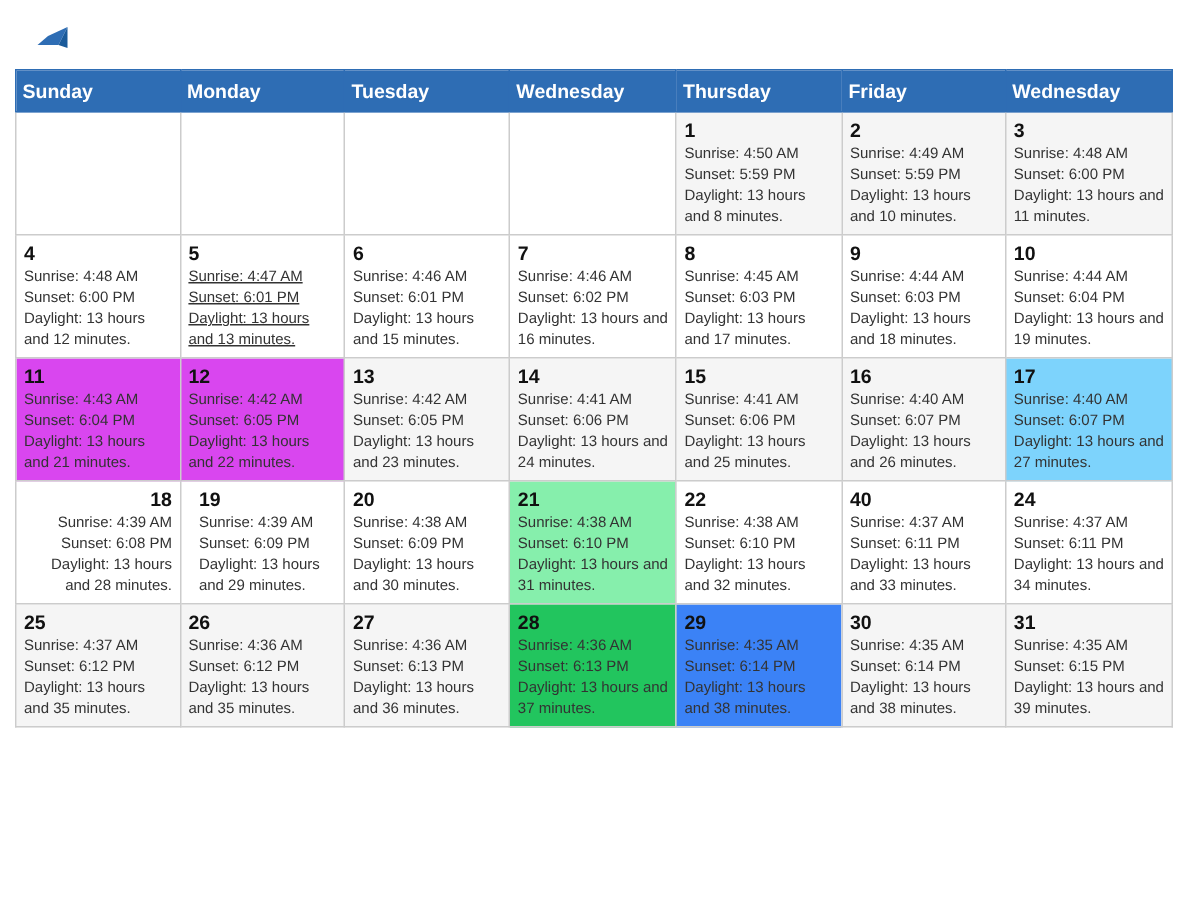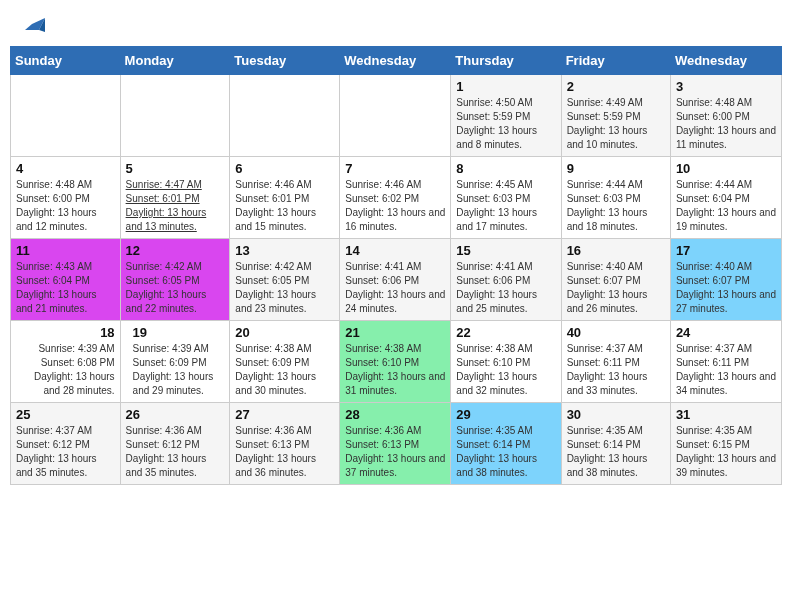--- a/index.html
+++ b/index.html
@@ -283,27 +283,27 @@
           <div class="day-info" style="white-space: pre-line;">Sunrise: 4:36 AM
 Sunset: 6:12 PM
 Daylight: 13 hours and 35 minutes.</div>
         </td>
         <td style="background: rgb(245, 245, 245);">
           <span class="day-num">27</span>
           <div class="day-info" style="white-space: pre-line;">Sunrise: 4:36 AM
 Sunset: 6:13 PM
 Daylight: 13 hours and 36 minutes.</div>
         </td>
-        <td style="background: #86efac;">
+        <td style="background: #22c55e;">
           <span class="day-num">28</span>
           <div class="day-info" style="white-space: pre-line;">Sunrise: 4:36 AM
 Sunset: 6:13 PM
 Daylight: 13 hours and 37 minutes.</div>
         </td>
-        <td style="background: #7dd3fc;">
+        <td style="background: #3b82f6;">
           <span class="day-num">29</span>
           <div class="day-info" style="white-space: pre-line;">Sunrise: 4:35 AM
 Sunset: 6:14 PM
 Daylight: 13 hours and 38 minutes.</div>
         </td>
         <td style="background: rgb(245, 245, 245);">
           <span class="day-num">30</span>
           <div class="day-info" style="white-space: pre-line;">Sunrise: 4:35 AM
 Sunset: 6:14 PM
 Daylight: 13 hours and 38 minutes.</div>

